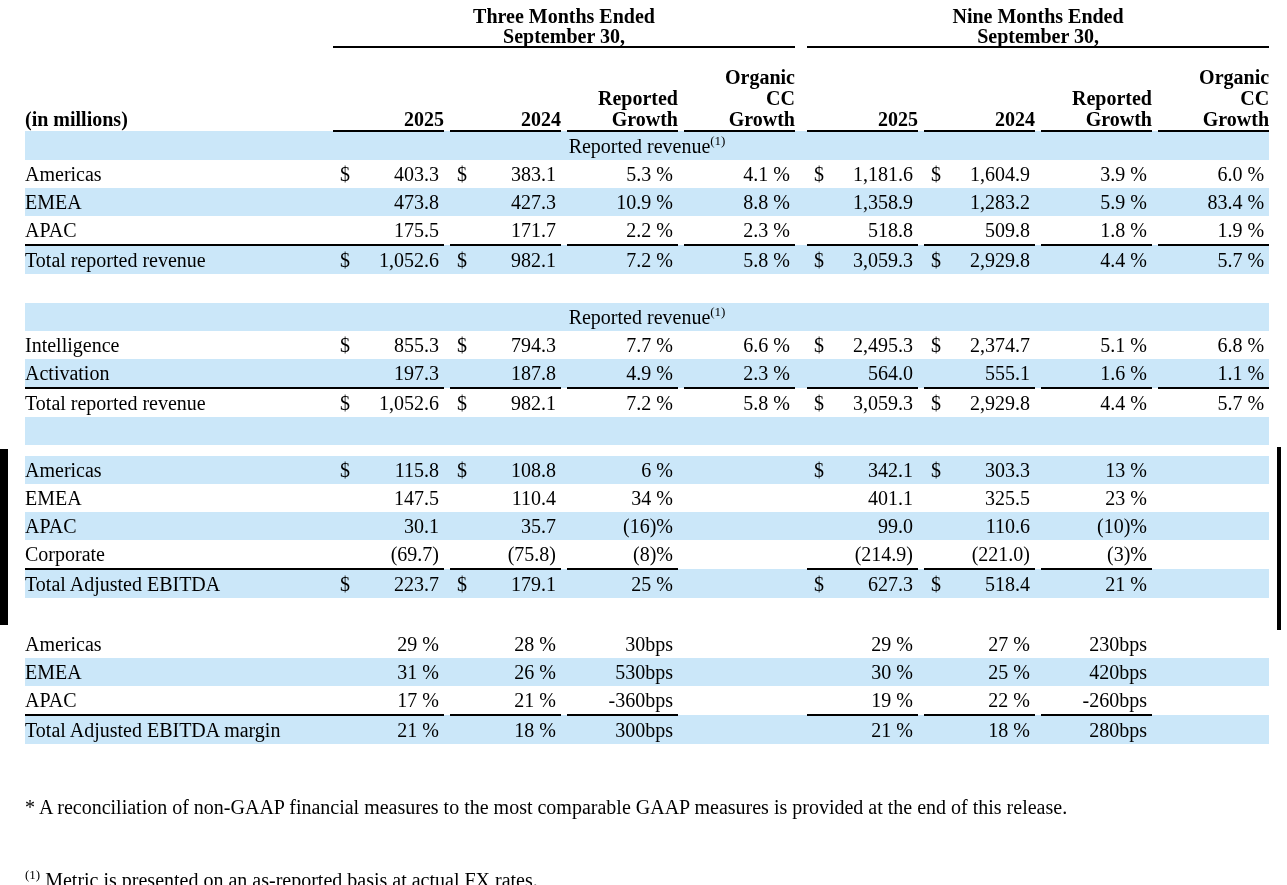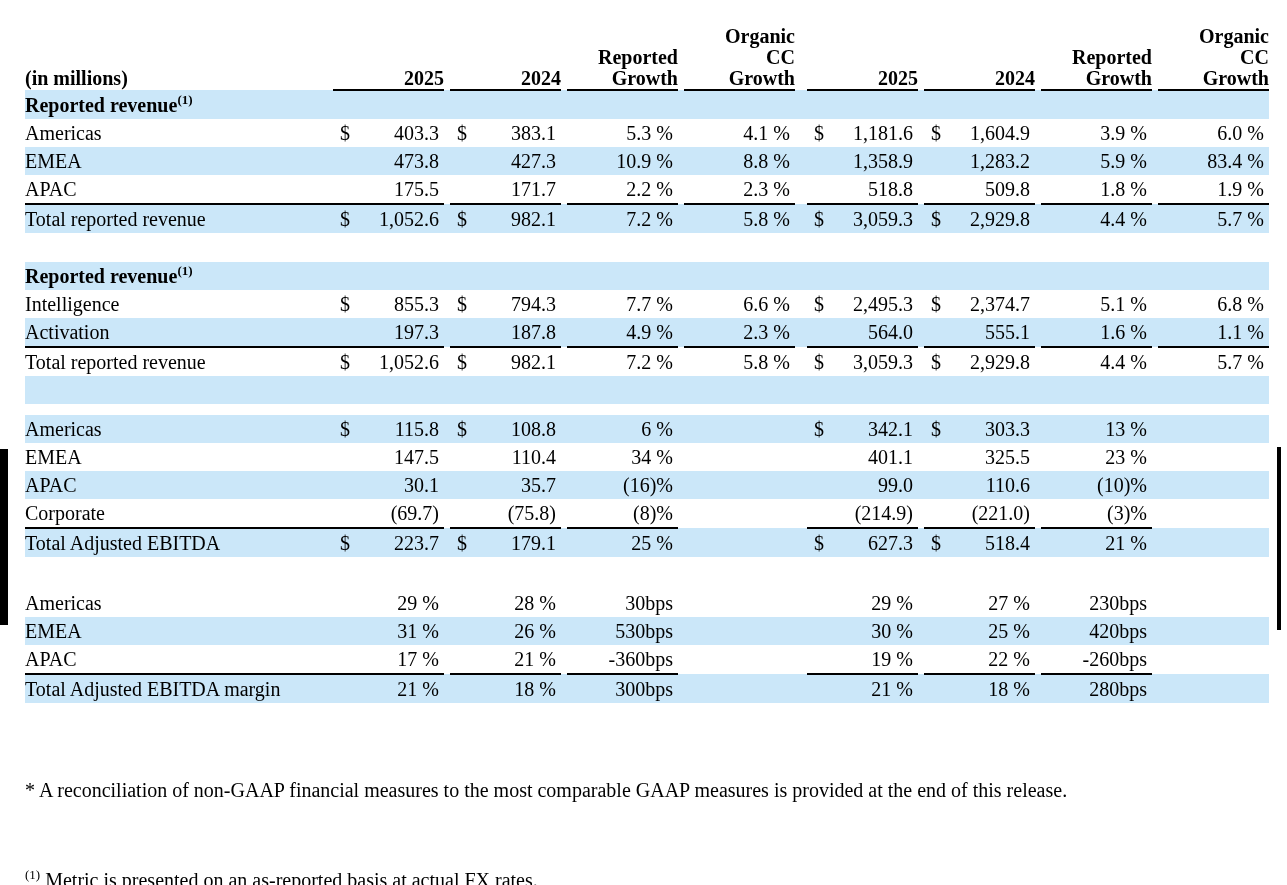--- a/index.html
+++ b/index.html
@@ -11,29 +11,29 @@
 
   td.period{font-weight:bold;text-align:center;white-space:pre-line;line-height:20px;
             border-bottom:2px solid #000;padding-bottom:2px;}
   td.colhead{font-weight:bold;text-align:right;white-space:pre-line;line-height:21px;
              border-bottom:2px solid #000;padding-bottom:1px;}
   td.units{font-weight:bold;padding-left:2px;padding-bottom:1px;}
 
   tr.body-row td{height:28px;line-height:27px;}
   tr.shade td{background:#cbe7f9;}
   td.label{padding-left:3px;white-space:nowrap;}
-  td.sec-label{font-weight:bold;padding-left:3px;white-space:nowrap;}
+  td.sec-label{font-weight:normal;padding-left:3px;white-space:nowrap;text-align:center;}
   sup{font-size:13px;line-height:0;}
 
   .cw{display:flex;justify-content:space-between;align-items:baseline;padding:0 5px 0 7px;}
   .cw .n{text-align:right;white-space:nowrap;}
   td.bt{border-top:2px solid #000;}
 
   .footnote{position:absolute;left:25px;font-size:20px;line-height:25px;white-space:nowrap;}
-  .fn-star{top:758px;}
+  .fn-star{top:775px;}
   .fn-one{top:848px;}
 
   .edge-bar{position:absolute;background:#000;}
   .edge-bar.left{left:0;top:449px;width:8px;height:176px;}
   .edge-bar.right{left:1277px;top:447px;width:4px;height:183px;}
 </style>
 </head>
 <body>
 
 <div class="page">
@@ -50,20 +50,28 @@
         <col style="width: 12px;">
         <col style="width: 111px;">
         <col style="width: 6px;">
         <col style="width: 111px;">
         <col style="width: 6px;">
         <col style="width: 111px;">
         <col style="width: 6px;">
         <col style="width: 111px;">
       </colgroup>
     <thead id="thead">
+        <tr>
+          <td></td>
+          <td class="period" colspan="7">Three Months Ended
+September 30,</td>
+          <td class="gap"></td>
+          <td class="period" colspan="7">Nine Months Ended
+September 30,</td>
+        </tr>
         <tr style="height: 84px;">
           <td class="units">(in millions)</td>
           <td class="colhead">2025</td>
           <td class="gap"></td>
           <td class="colhead">2024</td>
           <td class="gap"></td>
           <td class="colhead">Reported
 Growth</td>
           <td class="gap"></td>
           <td class="colhead">Organic

